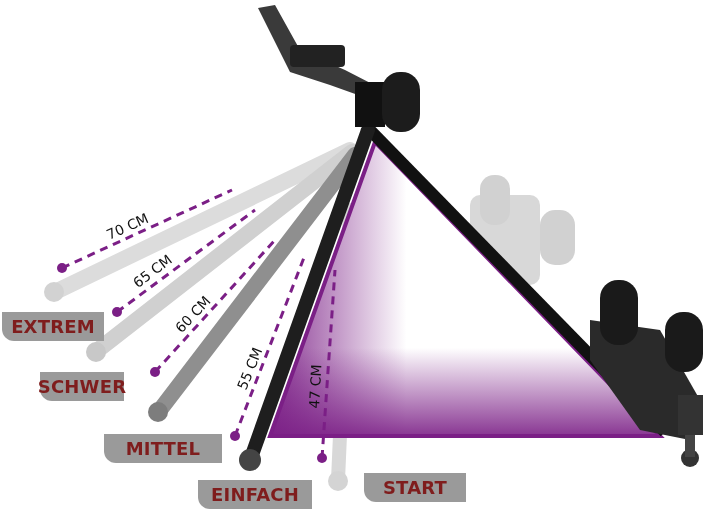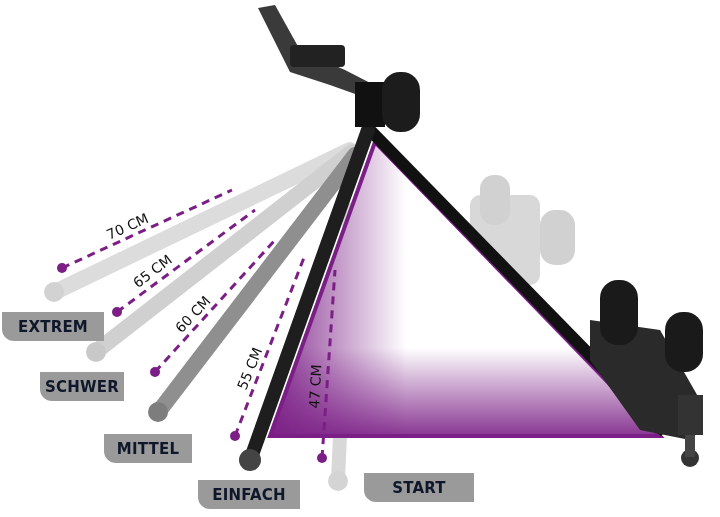--- a/index.html
+++ b/index.html
@@ -1,20 +1,20 @@
 <!DOCTYPE html>
 <html><head>
 <meta charset="utf-8">
 <style>
   html, body { margin:0; padding:0; background:#ffffff; }
   body { width:720px; height:517px; position:relative; overflow:hidden; font-family:"Liberation Sans", sans-serif; }
   svg.scene { position:absolute; left:0; top:0; width:720px; height:517px; }
   .badge {
-    position:absolute; height:29px; background:#9a9a9a; color:#0f172a;
-    font-family:"DejaVu Sans", sans-serif; font-weight:bold; font-size:15px;
+    position:absolute; height:29px; background:#9a9a9a; color:#7f1d1d;
+    font-family:"DejaVu Sans", sans-serif; font-weight:bold; font-size:18px;
     display:flex; align-items:center; justify-content:center;
     border-radius:0 0 0 12px; letter-spacing:0.2px;
   }
   .cm {
     position:absolute; font-family:"DejaVu Sans", sans-serif; font-size:14px; color:#111;
     transform-origin:left top; white-space:nowrap;
   }
 </style>
 </head>
 <body>
@@ -108,15 +108,15 @@
 </svg>
 
 <div class="cm" style="left:104px;top:228px;transform:rotate(-24deg);">70 CM</div>
 <div class="cm" style="left:130px;top:278px;transform:rotate(-37deg);">65 CM</div>
 <div class="cm" style="left:172px;top:325px;transform:rotate(-47deg);">60 CM</div>
 <div class="cm" style="left:234px;top:386px;transform:rotate(-68deg);">55 CM</div>
 <div class="cm" style="left:306px;top:408px;transform:rotate(-87deg);">47 CM</div>
 
 <div class="badge" style="left:2px;top:312px;width:102px;">EXTREM</div>
 <div class="badge" style="left:40px;top:372px;width:84px;">SCHWER</div>
-<div class="badge" style="left:104px;top:434px;width:88px;text-align:right;">MITTEL</div>
-<div class="badge" style="left:198px;top:480px;width:102px;">EINFACH</div>
-<div class="badge" style="left:364px;top:473px;width:110px;">START</div>
+<div class="badge" style="left:104px;top:434px;width:118px;text-align:right;">MITTEL</div>
+<div class="badge" style="left:198px;top:480px;width:114px;">EINFACH</div>
+<div class="badge" style="left:364px;top:473px;width:102px;">START</div>
 
 </body></html>

